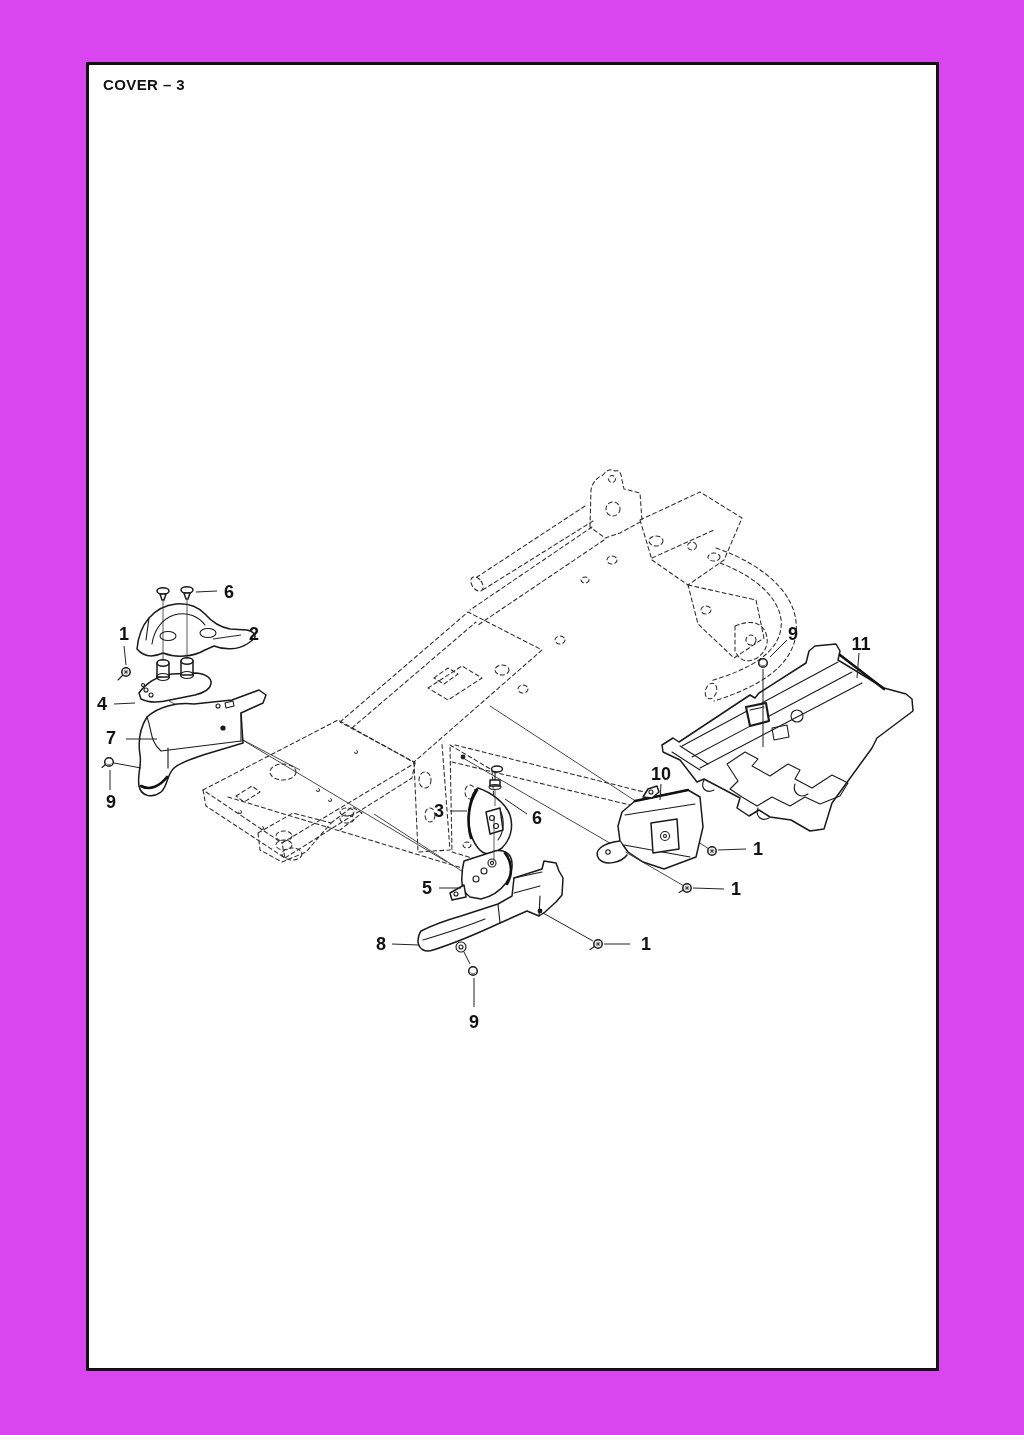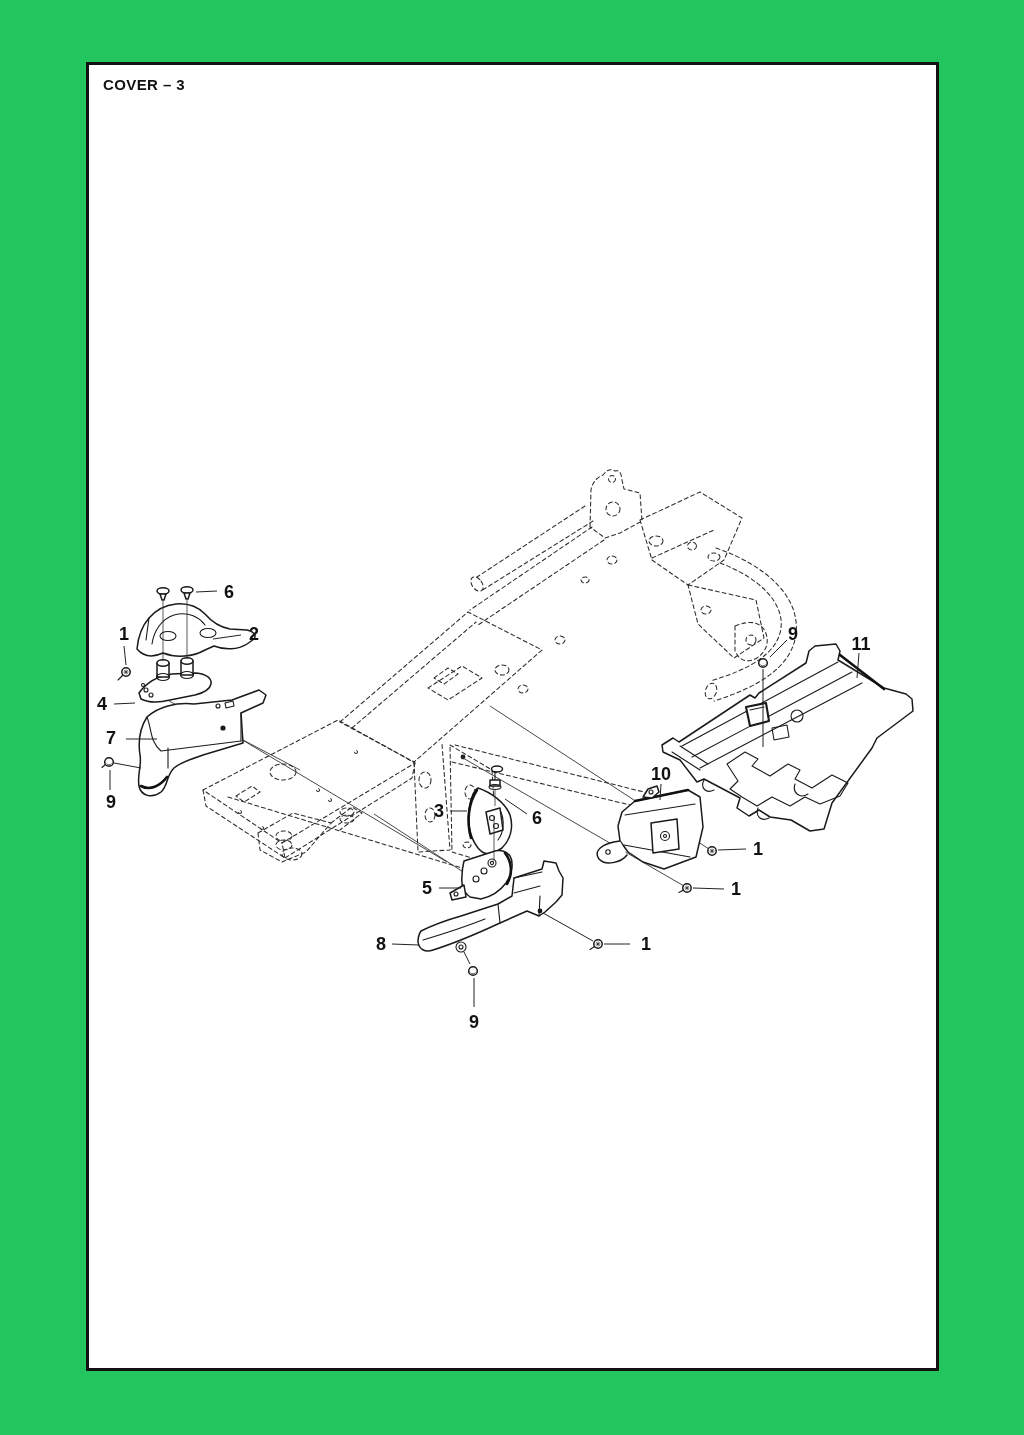--- a/index.html
+++ b/index.html
@@ -1,16 +1,16 @@
 <!DOCTYPE html>
 <html><head>
 <meta charset="utf-8">
 <style>
   html,body{margin:0;padding:0;background:#ffffff;}
-  .page{position:relative;width:1024px;height:1435px;background:#22c55e;overflow:hidden;
+  .page{position:relative;width:1024px;height:1435px;background:#d946ef;overflow:hidden;
         font-family:"Liberation Sans", sans-serif;}
   .sheet-border{position:absolute;left:86px;top:62px;width:847px;height:1303px;
         border:3px solid #111;background:#fff;}
   .sheet-title{position:absolute;left:103px;top:76px;font-size:15px;font-weight:bold;
         color:#111;letter-spacing:.4px;}
   svg{position:absolute;left:0;top:0;}
   
   .ghost{stroke:#2b2b2b;fill:none;stroke-width:1.05;stroke-dasharray:4 3;stroke-linejoin:round;stroke-linecap:round;}
   .part{stroke:#1a1a1a;fill:#ffffff;stroke-width:1.5;stroke-linejoin:round;stroke-linecap:round;}
   .partline{stroke:#1a1a1a;fill:none;stroke-width:1.1;stroke-linejoin:round;stroke-linecap:round;}

